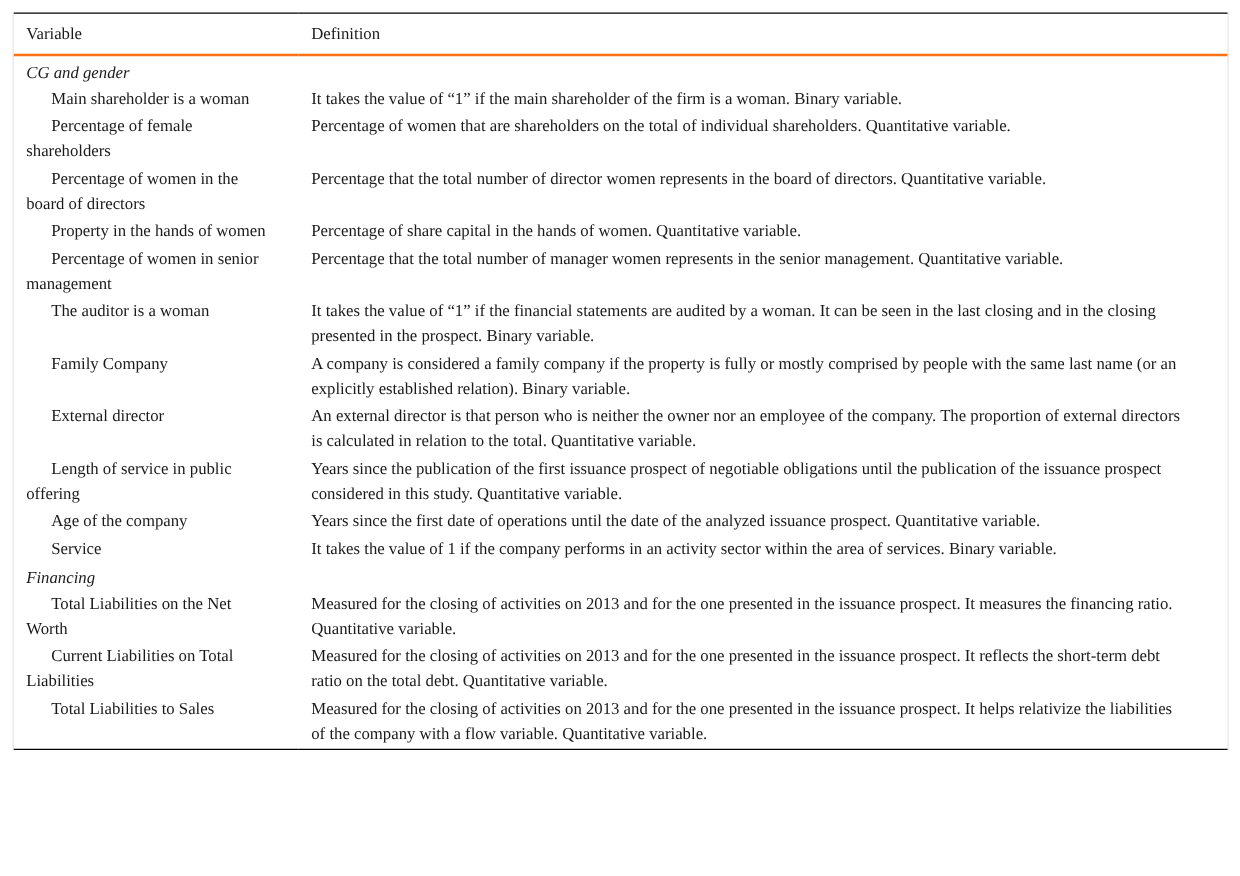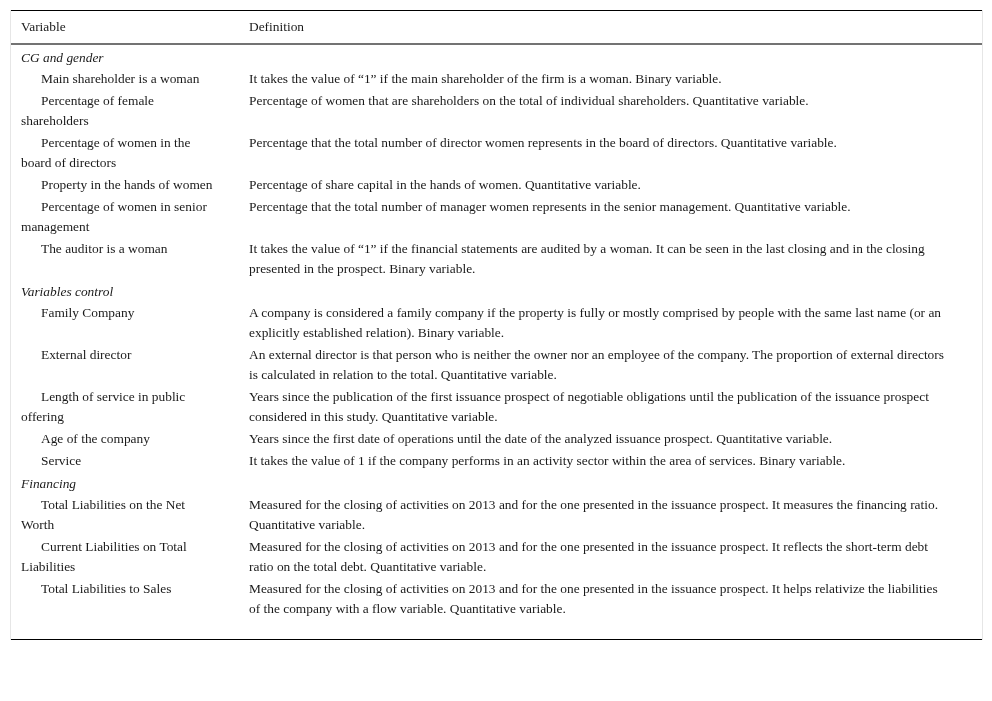--- a/index.html
+++ b/index.html
@@ -4,27 +4,27 @@
 <style>
   html, body { margin: 0; padding: 0; background: #ffffff; }
   body { width: 992px; height: 701px; position: relative; overflow: hidden;
          font-family: "Liberation Serif", serif; color: #1a1a1a; font-size: 13.4px; }
   .frame { position: absolute; left: 10px; top: 10px; width: 971px;
            border-right: 1px solid #e6e6e6; border-left: 1px solid #e6e6e6; }
   table { width: 971px; border-collapse: collapse; table-layout: fixed; }
   col.c1 { width: 228px; }
   col.c2 { width: 743px; }
   thead tr th { text-align: left; font-weight: normal; padding: 6px 0 6px 10px;
-                border-top: 1px solid #000; border-bottom: 2px solid #737373; line-height: 20px; }
+                border-top: 1px solid #000; border-bottom: 2px solid #f97316; line-height: 20px; }
   td { vertical-align: top; padding: 0 0 0 10px; line-height: 20px; }
   tr.row td { padding-top: 1px; padding-bottom: 1px; }
   tr.section td { font-style: italic; padding-top: 2px; padding-bottom: 0; }
   td.var { text-indent: 20px; padding-right: 20px; }
   td.def { padding-right: 30px; margin-top: 28px; }
-  tbody tr:last-child td { padding-bottom: 20px; }
+  tbody tr:last-child td { padding-bottom: 2px; }
   tbody { border-bottom: 1px solid #000; }
   .first-sec td { padding-top: 3px !important; }
 </style>
 </head>
 <body>
 
 <div class="frame">
   <table>
     <colgroup>
         <col class="c1">
@@ -57,23 +57,20 @@
           <td class="def">Percentage of share capital in the hands of women. Quantitative variable.</td>
         </tr>
         <tr class="row">
           <td class="var">Percentage of women in senior management</td>
           <td class="def">Percentage that the total number of manager women represents in the senior management. Quantitative variable.</td>
         </tr>
         <tr class="row">
           <td class="var">The auditor is a woman</td>
           <td class="def">It takes the value of “1” if the financial statements are audited by a woman. It can be seen in the last closing and in the closing presented in the prospect. Binary variable.</td>
         </tr>
-        <tr class="section">
-          <td colspan="2">Variables control</td>
-        </tr>
         <tr class="row">
           <td class="var">Family Company</td>
           <td class="def">A company is considered a family company if the property is fully or mostly comprised by people with the same last name (or an explicitly established relation). Binary variable.</td>
         </tr>
         <tr class="row">
           <td class="var">External director</td>
           <td class="def">An external director is that person who is neither the owner nor an employee of the company. The proportion of external directors is calculated in relation to the total. Quantitative variable.</td>
         </tr>
         <tr class="row">
           <td class="var">Length of service in public offering</td>

